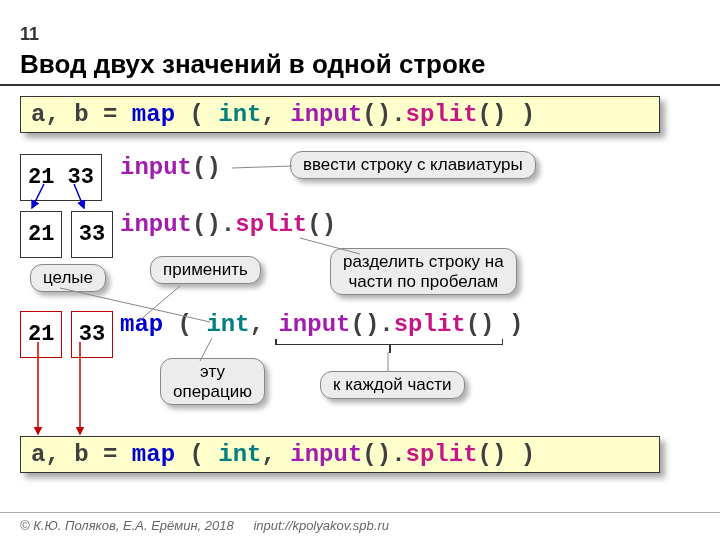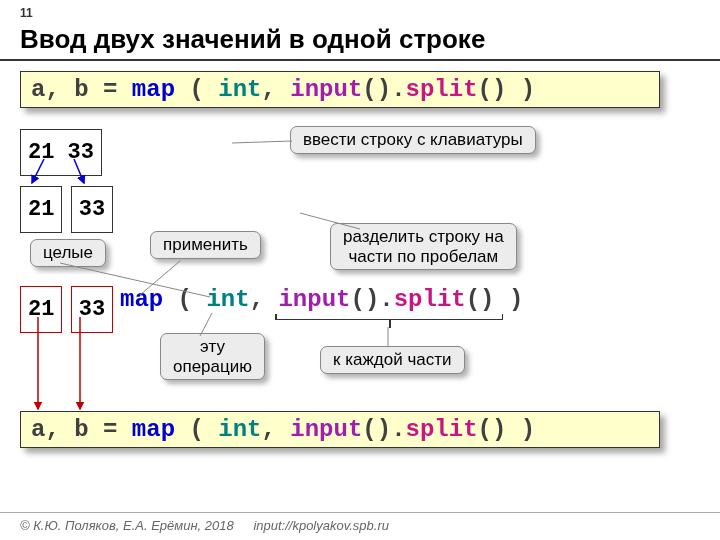--- a/index.html
+++ b/index.html
@@ -17,22 +17,23 @@
     justify-content: space-between;
     align-items: center;
     padding: 6px 20px 2px 20px;
     color: #6a6a8a;
     font-style: italic;
     font-size: 14px;
   }
   .page-num {
     font-weight: bold;
     font-style: normal;
-    font-size: 12px;
+    font-size: 18px;
     color: #333;
+    margin-top: 18px;
   }
   .title {
     font-size: 26px;
     font-weight: bold;
     padding: 2px 20px 4px 20px;
     border-bottom: 2px solid #333;
     margin-bottom: 10px;
   }
   .content {
     position: relative;
@@ -63,21 +64,21 @@
     background: #fff;
     border: 1.5px solid #333;
     padding: 10px 7px;
     text-align: center;
   }
   .val-red { border-color: #c00000; }
   .bubble {
     position: absolute;
     background: #ECECEC;
     border: 1px solid #888;
-    border-radius: 7px;
+    border-radius: 12px;
     padding: 3px 12px;
     font-size: 17px;
     text-align: center;
     box-shadow: 4px 4px 5px rgba(0,0,0,0.3);
     line-height: 1.15;
   }
   .c-map { color: #0000D0; }
   .c-int { color: #008080; }
   .c-input { color: #a21caf; }
   .c-split { color: #C71585; }
@@ -111,36 +112,42 @@
 <div class="title">Ввод двух значений в одной строке</div>
 
 <div class="content">
 
   <div class="code-block" style="left:20px; top:0; width:640px;">
     <span class="c-black">a, b = </span><span class="c-map">map</span><span class="c-black"> ( </span><span class="c-int">int</span><span class="c-black">, </span><span class="c-input">input</span><span class="c-black">()</span><span class="c-black">.</span><span class="c-split">split</span><span class="c-black">()</span><span class="c-black"> )</span>
   </div>
 
   <div style="position:absolute; left:20px; top:58px;">
     <span class="val-box">21 33</span>
+  </div>
+  <div class="code-line" style="left:120px; top:58px;">
+    <span class="c-input">input</span><span class="c-black">()</span>
   </div>
 
   <svg class="arrow" style="left:24px; top:88px;" width="80" height="28">
     <defs>
         <marker id="ah" markerWidth="6" markerHeight="6" refX="5" refY="3" orient="auto">
           <path d="M0,0 L6,3 L0,6 Z" fill="#0000D0"></path>
         </marker>
       </defs>
     <line x1="20" y1="0" x2="8" y2="24" stroke="#0000D0" stroke-width="1.5" marker-end="url(#ah)"></line>
     <line x1="50" y1="0" x2="60" y2="24" stroke="#0000D0" stroke-width="1.5" marker-end="url(#ah)"></line>
   </svg>
 
   <div style="position:absolute; left:20px; top:115px;">
     <span class="val-box">21</span>
     <span class="val-box" style="margin-left:4px;">33</span>
   </div>
+  <div class="code-line" style="left:120px; top:115px;">
+    <span class="c-input">input</span><span class="c-black">()</span><span class="c-black">.</span><span class="c-split">split</span><span class="c-black">()</span>
+  </div>
 
   <div style="position:absolute; left:20px; top:215px;">
     <span class="val-box val-red">21</span>
     <span class="val-box val-red" style="margin-left:4px;">33</span>
   </div>
   <div class="code-line" style="left:120px; top:215px;">
     <span class="c-map">map</span><span class="c-black"> ( </span><span class="c-int">int</span><span class="c-black">, </span><span class="c-input">input</span><span class="c-black">()</span><span class="c-black">.</span><span class="c-split">split</span><span class="c-black">()</span><span class="c-black"> )</span>
   </div>
 
   <div class="bracket" style="left:275px; top:248px; width:228px;">

